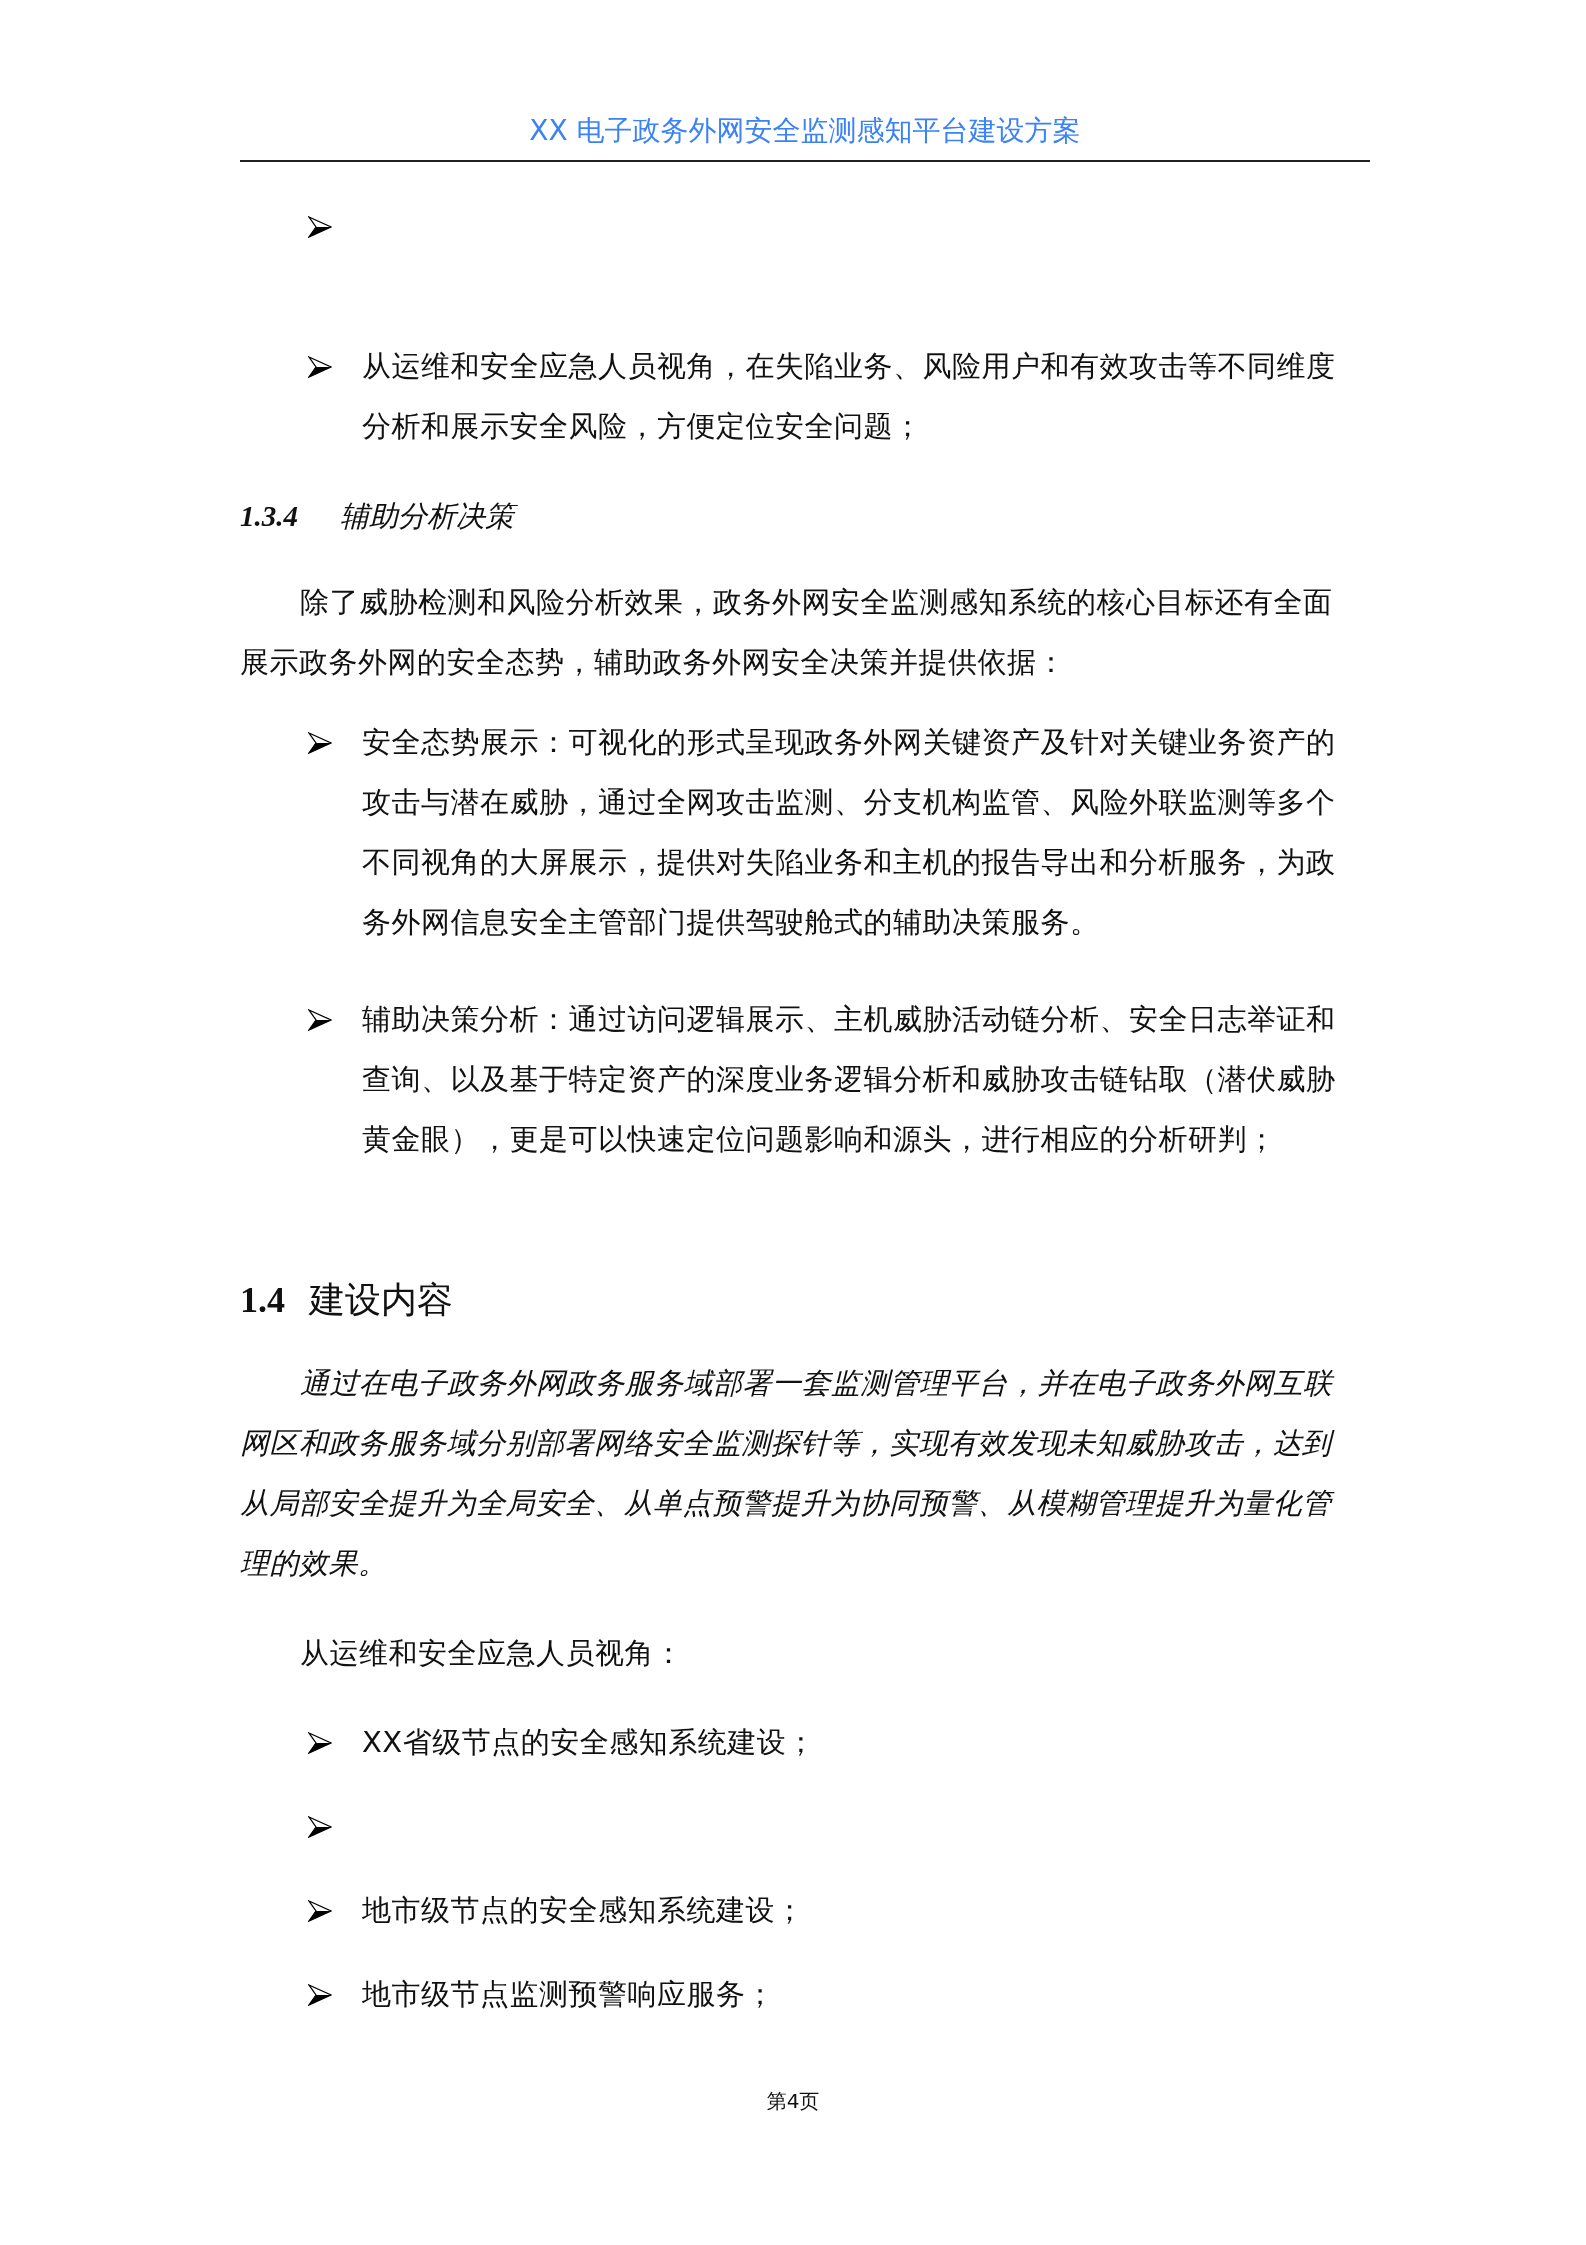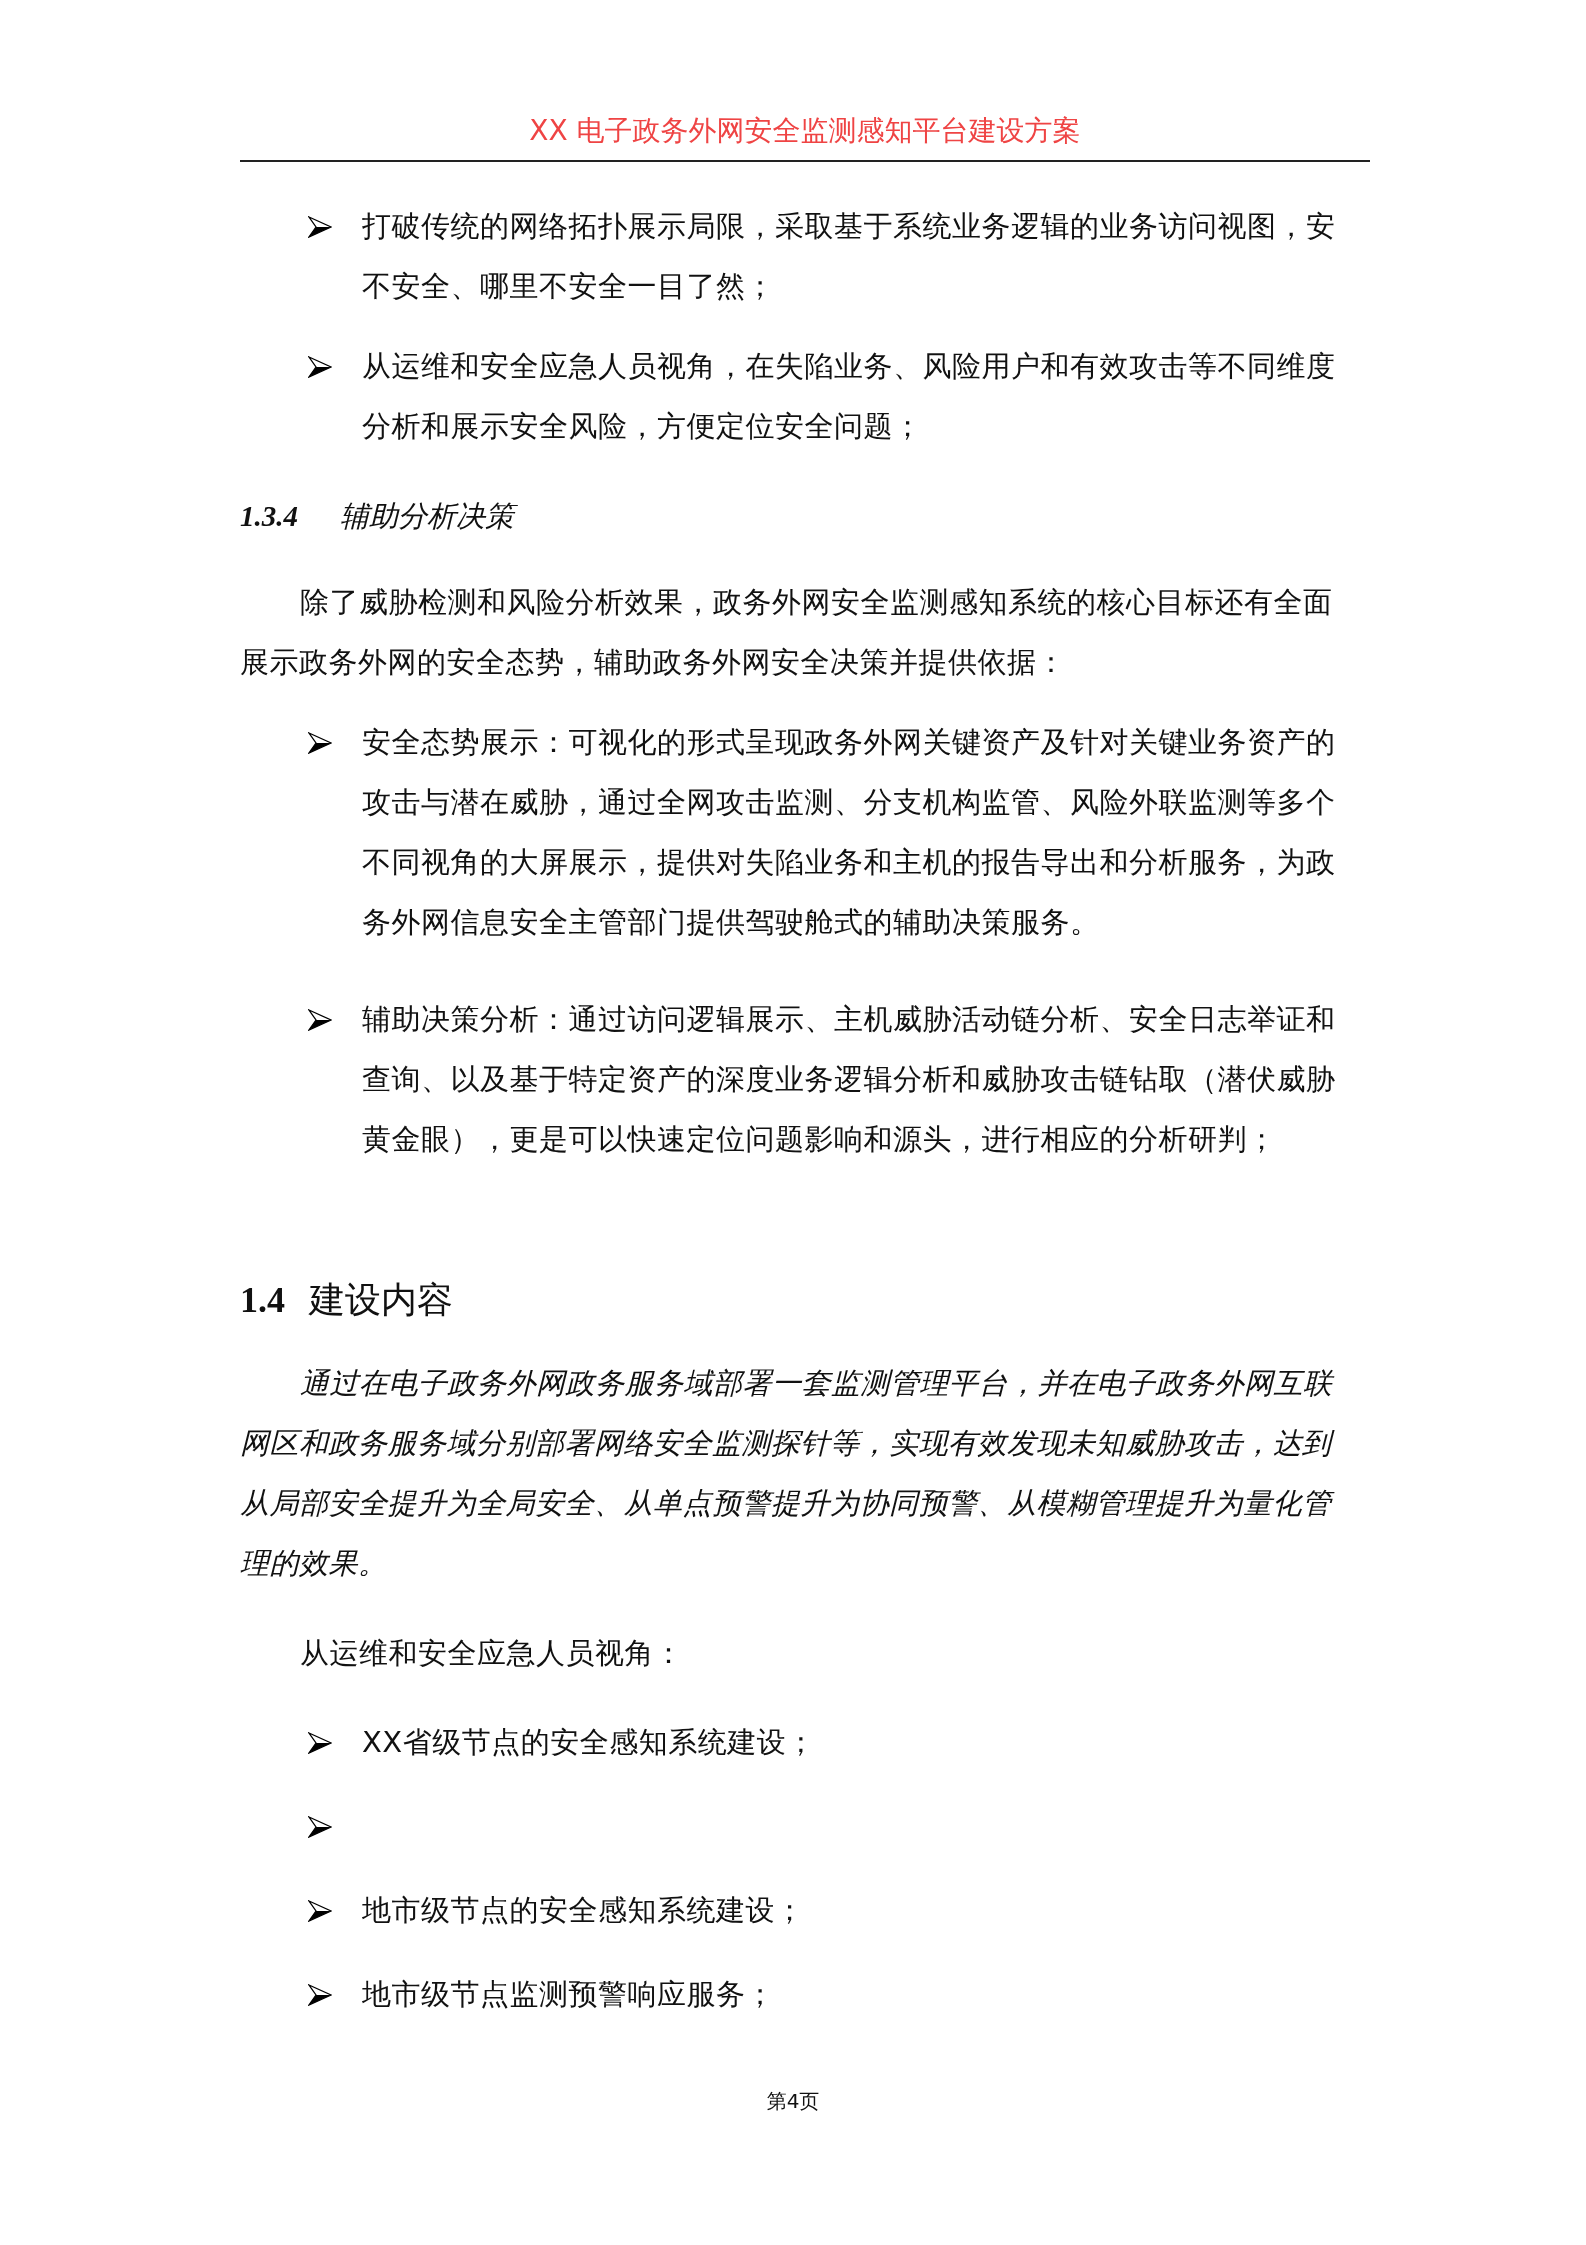--- a/index.html
+++ b/index.html
@@ -16,21 +16,21 @@
       color: #111111;
     }
     .page-header {
       position: absolute;
       left: 240px;
       top: 112px;
       width: 1130px;
       text-align: center;
       font-family: "DejaVu Sans", "Liberation Sans", sans-serif;
       font-size: 28px;
-      color: #ef4444;
+      color: #3b82f6;
       letter-spacing: 0;
     }
     .header-rule {
       position: absolute;
       left: 240px;
       top: 160px;
       width: 1130px;
       height: 0;
       border-top: 2px solid #222;
     }
@@ -107,21 +107,20 @@
 <body>
 
 <div class="page-header">XX 电子政务外网安全监测感知平台建设方案</div>
 <div class="header-rule"></div>
 
 <div class="bullet" style="top:196px;">
   <svg class="arrow" viewBox="0 0 24 22">
       <path d="M1 1 L23 11 L1 21 L8 11 Z" fill="#fff" stroke="#000" stroke-width="1.3"></path>
       <path d="M8 11 L23 11 L1 21 Z" fill="#000"></path>
     </svg>
-  <span class="text">打破传统的网络拓扑展示局限，采取基于系统业务逻辑的业务访问视图，安不安全、哪里不安全一目了然；</span>
 </div>
 <div class="bullet" style="top:336px;">
   <svg class="arrow" viewBox="0 0 24 22">
       <path d="M1 1 L23 11 L1 21 L8 11 Z" fill="#fff" stroke="#000" stroke-width="1.3"></path>
       <path d="M8 11 L23 11 L1 21 Z" fill="#000"></path>
     </svg>
   <span class="text">从运维和安全应急人员视角，在失陷业务、风险用户和有效攻击等不同维度分析和展示安全风险，方便定位安全问题；</span>
 </div>
 
 <div class="h3" style="top:497px;">

